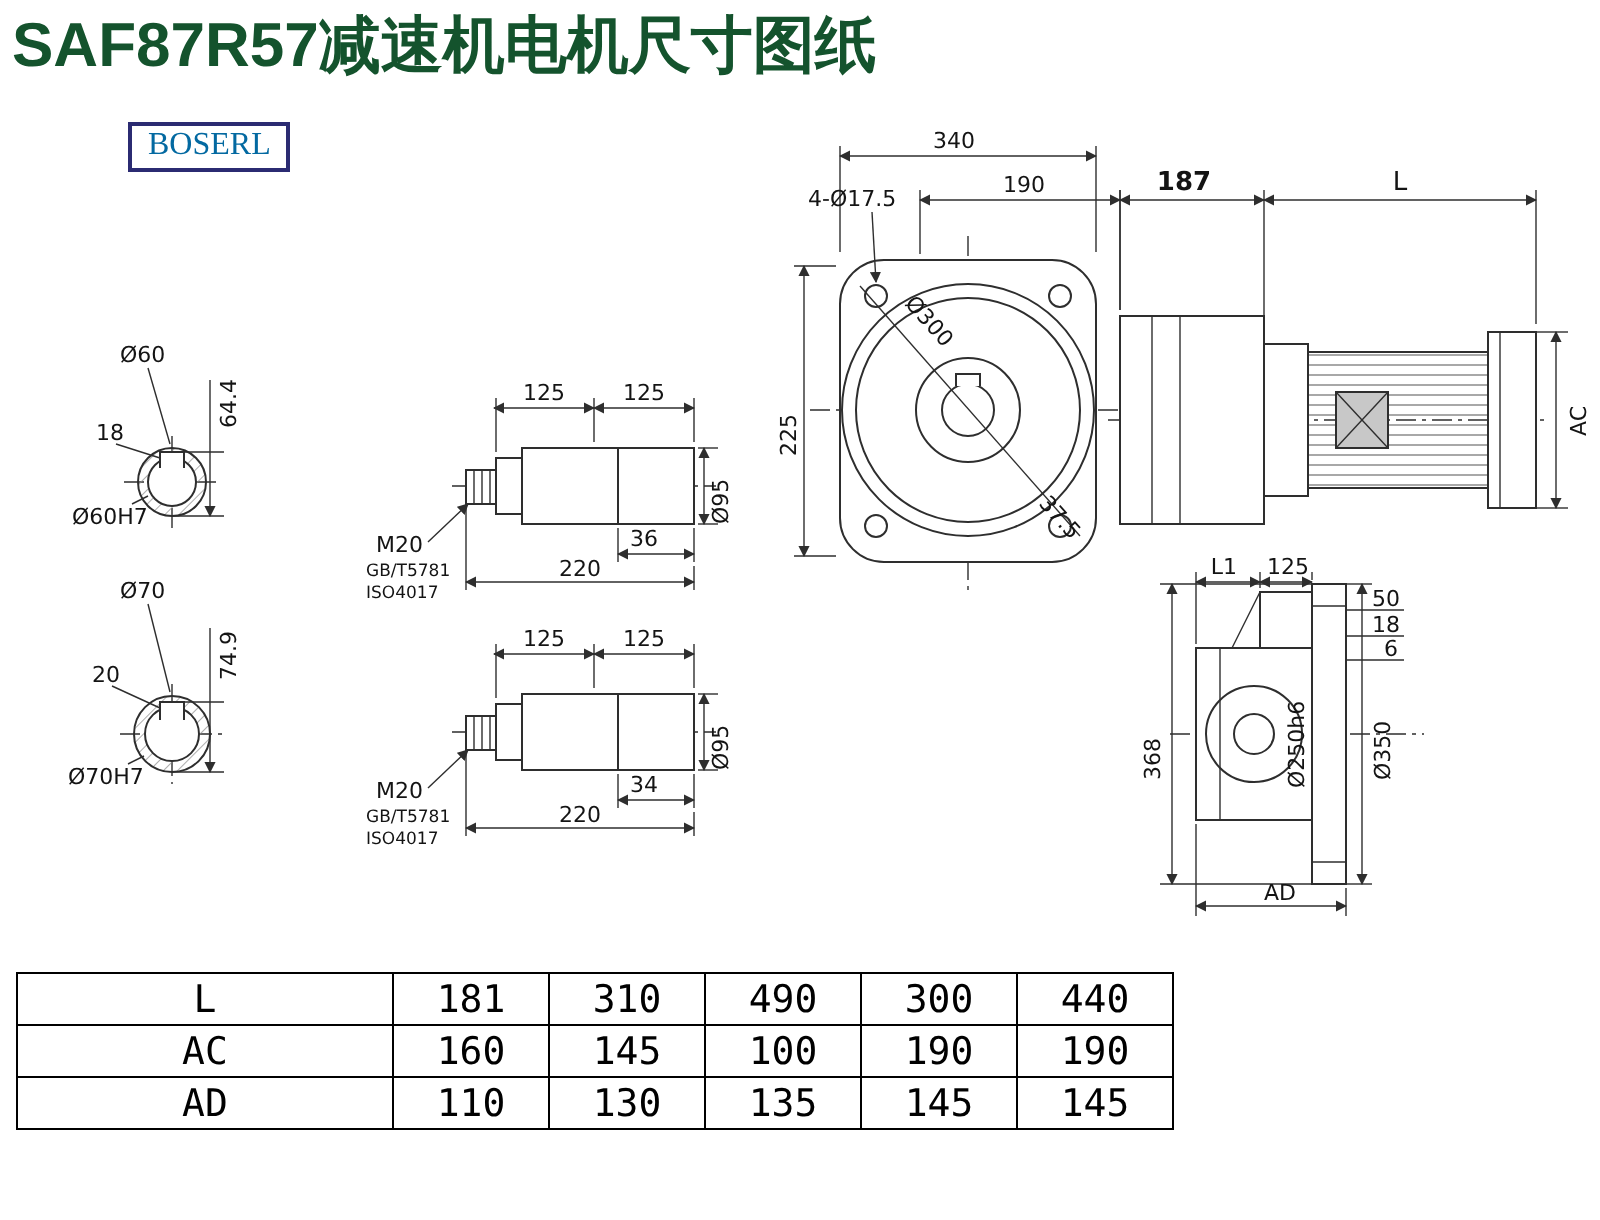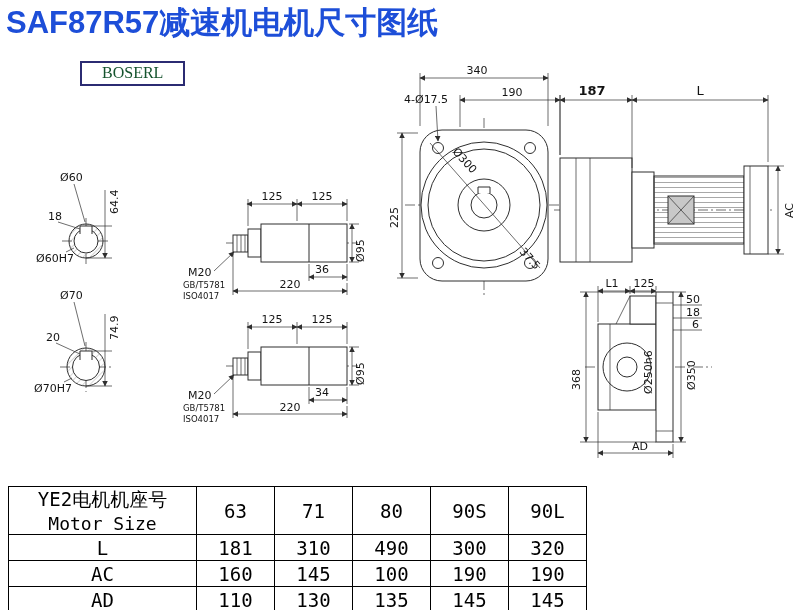--- a/index.html
+++ b/index.html
@@ -1,21 +1,21 @@
 <!DOCTYPE html>
 <html><head>
 <meta charset="utf-8">
 <style>
   *{margin:0;padding:0;box-sizing:border-box}
   html,body{width:800px;height:610px;background:#fff;overflow:hidden}
   body{position:relative;font-family:"DejaVu Sans",sans-serif;color:#111}
-  .title{position:absolute;left:6px;top:2px;font-size:31px;font-weight:bold;color:#1d4ed8;
+  .title{position:absolute;left:6px;top:2px;font-size:31px;font-weight:bold;color:#14532d;
          font-family:"Liberation Sans","DejaVu Sans",sans-serif;white-space:nowrap}
-  .logo{position:absolute;left:80px;top:61px;border:2px solid #2b2b72;color:#14532d;
-        font-family:"Liberation Serif","DejaVu Serif",serif;font-size:16px;padding:1px 20px 2px;background:#fff}
+  .logo{position:absolute;left:64px;top:61px;border:2px solid #2b2b72;color:#0369a1;
+        font-family:"Liberation Serif","DejaVu Serif",serif;font-size:16px;padding:1px 8px 2px;background:#fff}
   svg{position:absolute;left:0;top:0}
   .ln{stroke:#2e2e2e;stroke-width:1;fill:none}
   .lnw{stroke:#2e2e2e;stroke-width:1;fill:#fff}
   .thin{stroke:#2e2e2e;stroke-width:0.7;fill:none}
   .dash{stroke:#2e2e2e;stroke-width:0.7;fill:none;stroke-dasharray:10 3 2 3}
   text{font-family:"DejaVu Sans",sans-serif;font-size:11px;fill:#141414}
   .small{font-size:8.5px}
   .big{font-size:13px}
   .bold{font-weight:bold}
   .mid{text-anchor:middle}
@@ -252,38 +252,27 @@
   <table>
     <colgroup>
         <col class="c0">
         <col class="c">
         <col class="c">
         <col class="c">
         <col class="c">
         <col class="c">
       </colgroup>
     <tbody>
-      <tr class="hrow">
-        <th>
-          <div>YE2电机机座号</div>
-          <div class="en">Motor Size</div>
-        </th>
-        <th>63</th>
-        <th>71</th>
-        <th>80</th>
-        <th>90S</th>
-        <th>90L</th>
-      </tr>
       <tr class="vrow">
         <td>L</td>
         <td>181</td>
         <td>310</td>
         <td>490</td>
         <td>300</td>
-        <td>320</td>
+        <td>440</td>
       </tr>
       <tr class="vrow">
         <td>AC</td>
         <td>160</td>
         <td>145</td>
         <td>100</td>
         <td>190</td>
         <td>190</td>
       </tr>
       <tr class="vrow">

